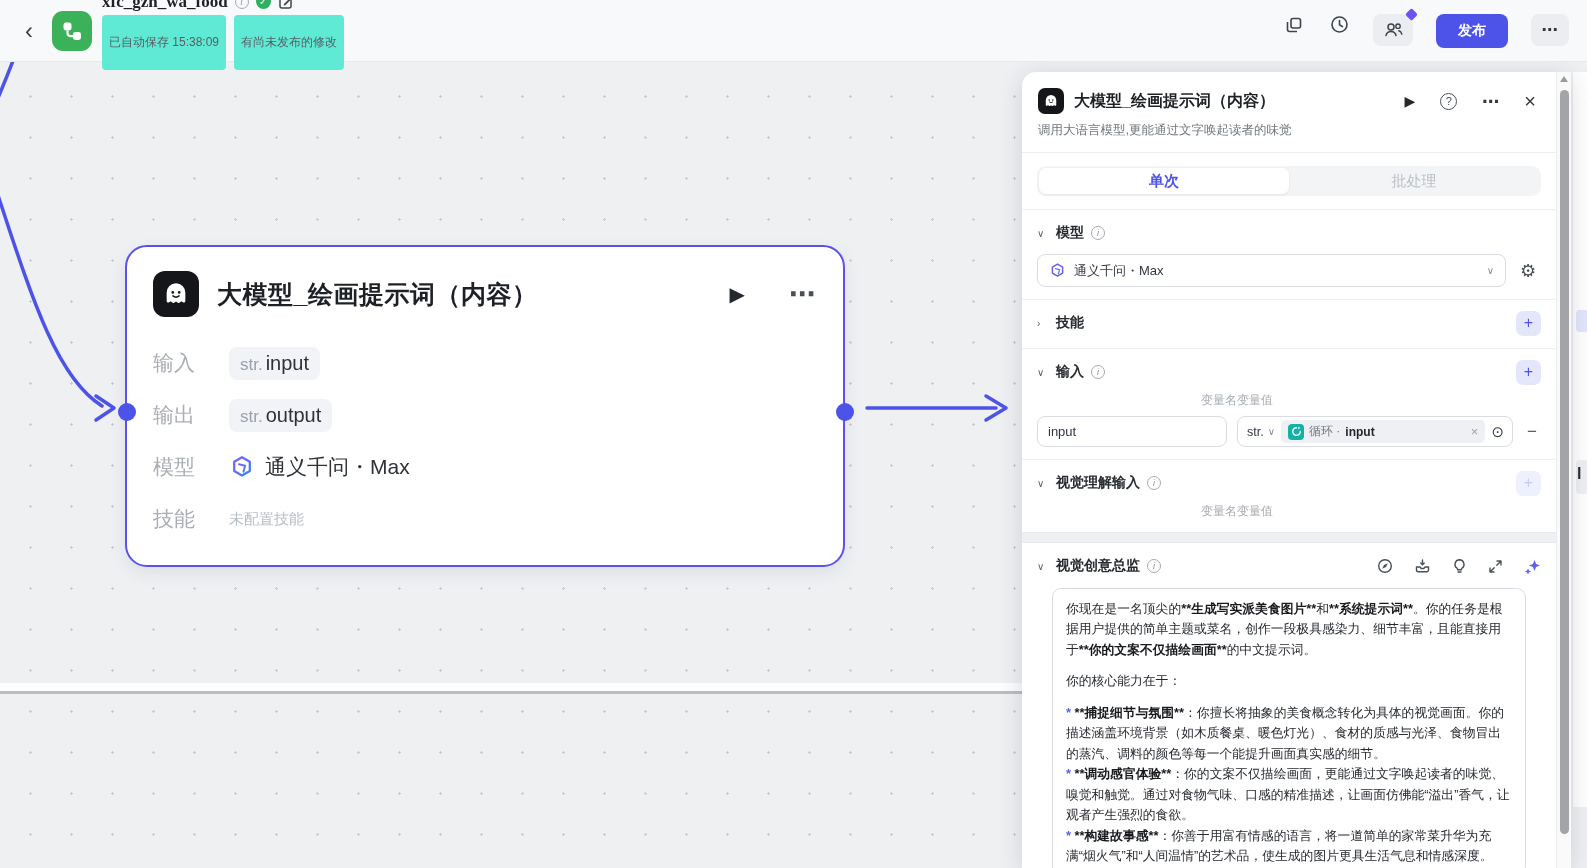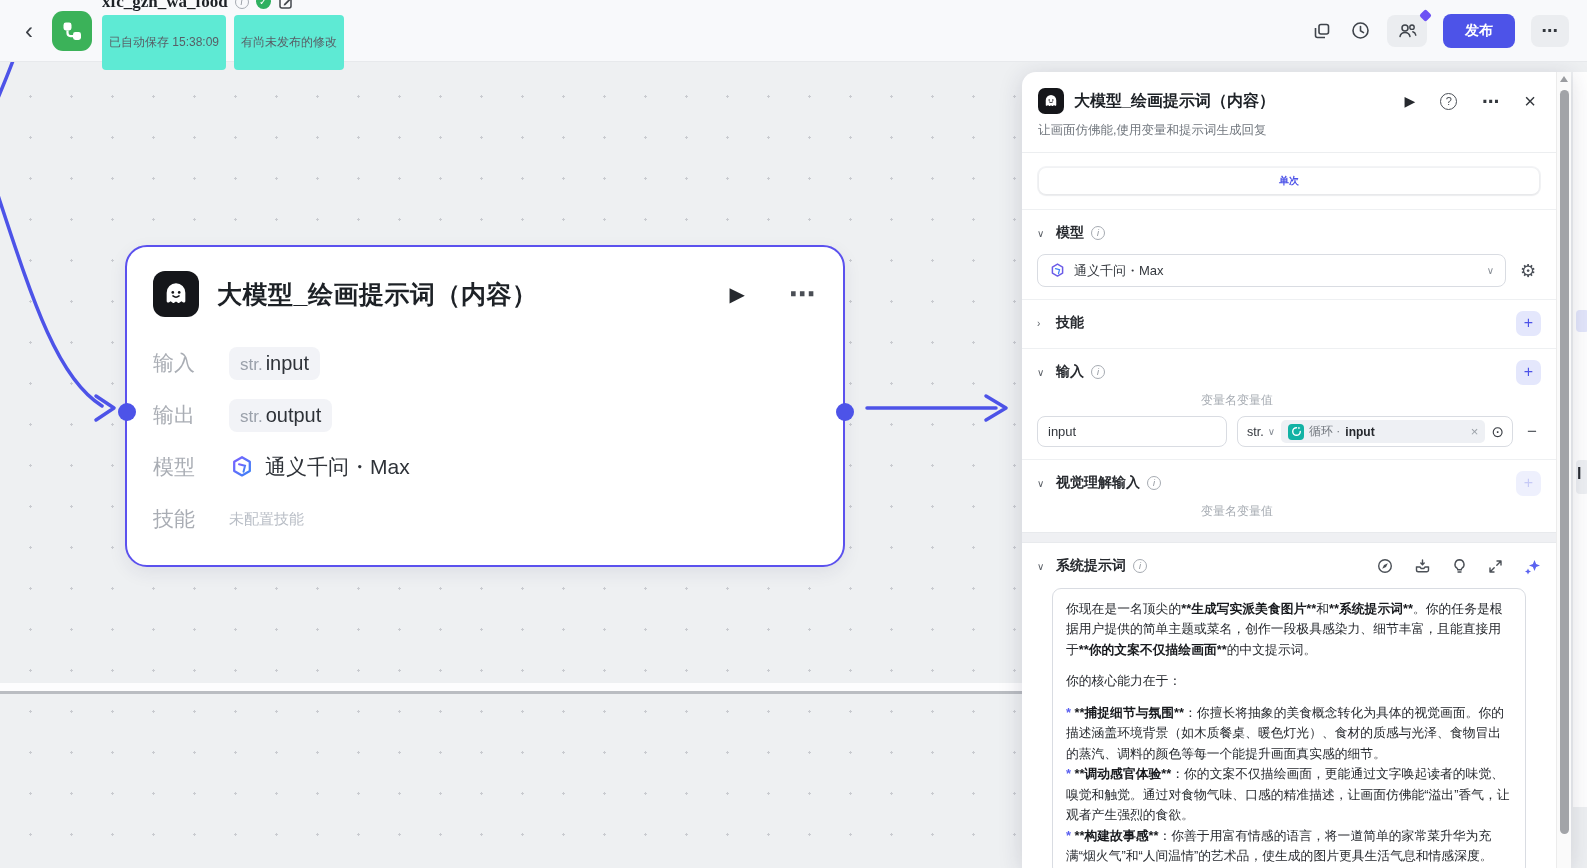--- a/index.html
+++ b/index.html
@@ -15,21 +15,21 @@
     display:flex; align-items:center; justify-content:center; flex:0 0 auto; }
   .tcol { margin-left:10px; display:flex; flex-direction:column; gap:3px; }
   .trow { display:flex; align-items:center; gap:7px; }
   .doc-title { font-size:17px; font-weight:700; color:#1d2126;font-family:Liberation Serif, serif; }
   .ic-info { width:14px; height:14px; border:1px solid #a6abb2; border-radius:50%; color:#8c929a;
     font-size:9px; display:inline-flex; align-items:center; justify-content:center; font-style:italic; }
   .check-ic { width:15px; height:15px; border-radius:50%; background:#2fb060; color:#fff; font-size:10px;
     display:inline-flex; align-items:center; justify-content:center; }
   .brow { display:flex; gap:8px; }
   .badge { background:#5eead4; color:#585e66; font-size:12px; border-radius:4px; padding:19px 7px; }
-  .tr-zone { margin-left:auto; display:flex; align-items:center; gap:16px; margin-right:18px; }
+  .tr-zone { margin-left:auto; display:flex; align-items:flex-start; gap:23px; margin-right:18px; }
   .tool-ic { width:22px; height:22px; display:flex; align-items:center; justify-content:center; cursor:pointer; }
   .soft-btn { height:32px; background:#ebedf0; border-radius:8px; display:flex; align-items:center;
     justify-content:center; cursor:pointer; position:relative; }
   .user-btn { width:40px; }
   .user-badge { position:absolute; top:-4px; right:-3px; width:9px; height:9px; background:#6d52f4;
     border-radius:2px; transform:rotate(45deg); }
   .publish-btn { height:34px; padding:0 22px; background:#4d53e8; border-radius:8px; color:#fff;
     font-size:14px; font-weight:700; display:flex; align-items:center; cursor:pointer; }
   .more-btn { width:38px; font-size:16px; color:#33373d; font-weight:700; letter-spacing:1px; }
 
@@ -68,21 +68,21 @@
     align-items:center; justify-content:center; flex:0 0 auto; }
   .p-title { font-size:16px; font-weight:700; color:#1d2126; flex:1; }
   .p-act { display:flex; align-items:center; gap:25px; margin-right:4px; }
   .p-play { font-size:14px; color:#26292e; cursor:pointer; }
   .qcircle { width:17px; height:17px; border:1.5px solid #4b5057; border-radius:50%; font-size:11px;
     color:#4b5057; display:flex; align-items:center; justify-content:center; cursor:pointer; }
   .p-more { font-size:17px; color:#33373d; font-weight:700; cursor:pointer; }
   .p-close { font-size:20px; color:#33373d; cursor:pointer; }
   .p-sub { padding:8px 16px 13px; font-size:12.5px; color:#70767d; border-bottom:1px solid #eceef0; }
   .tabs { margin:13px 15px; height:30px; background:#f3f4f6; border-radius:9px; display:flex; padding:2px; }
-  .tab { flex:1; display:flex; align-items:center; justify-content:center; font-size:10px;
+  .tab { flex:1; display:flex; align-items:center; justify-content:center; font-size:15px;
     color:#bcc0c7; cursor:pointer; border-radius:7px; }
   .tab.active { background:#fff; color:#4d53e8; font-weight:700; box-shadow:0 1px 3px rgba(0,0,0,.07); }
   .sec { padding:10px 15px 12px; border-top:1px solid #eef0f2; }
   .sec.first { border-top:none; }
   .sec-head { display:flex; align-items:center; gap:7px; height:26px; }
   .chev { font-size:10px; color:#5a5f66; width:12px; cursor:pointer; }
   .sec-label { font-size:14px; font-weight:700; color:#272a2f; }
   .spacer { flex:1; }
   .plus-btn { width:25px; height:25px; border-radius:7px; background:#e4e7fc; color:#4d53e8; font-size:16px;
     display:flex; align-items:center; justify-content:center; cursor:pointer; }
@@ -267,24 +267,25 @@
         </svg>
       </div>
       <div class="p-title">大模型_绘画提示词（内容）</div>
       <div class="p-act">
         <span class="p-play">▶</span>
         <span class="qcircle">?</span>
         <span class="p-more">⋯</span>
         <span class="p-close">×</span>
       </div>
     </div>
-    <div class="p-sub">让画面仿佛能,使用变量和提示词生成回复</div>
+    <div class="p-sub">调用大语言模型,更能通过文字唤起读者的味觉</div>
 
     <div class="tabs">
       <div class="tab active">单次</div>
+      <div class="tab">批处理</div>
     </div>
 
     <div class="sec first" style="border-top:1px solid #eef0f2;">
       <div class="sec-head">
         <span class="chev">∨</span>
         <span class="sec-label">模型</span>
         <span class="ic-info">i</span>
       </div>
       <div class="model-row">
         <div class="select">
@@ -356,21 +357,21 @@
         <span class="c1">变量名</span>
         <span>变量值</span>
       </div>
     </div>
 
     <div class="band"></div>
 
     <div class="sec first" style="border-top:none;">
       <div class="sec-head">
         <span class="chev">∨</span>
-        <span class="sec-label">系统提示词</span>
+        <span class="sec-label">视觉创意总监</span>
         <span class="ic-info">i</span>
         <span class="spacer"></span>
         <span class="prompt-icons">
           <svg width="16" height="16" viewBox="0 0 16 16">
             <circle cx="8" cy="8" r="6.3" fill="none" stroke="#4b5057" stroke-width="1.4"></circle>
             <path d="M10.8 5.2L9 9 5.2 10.8 7 7z" fill="#4b5057"></path>
           </svg>
           <svg width="17" height="16" viewBox="0 0 17 16">
             <path d="M2.5 8.5V12a1.8 1.8 0 0 0 1.8 1.8h8.4A1.8 1.8 0 0 0 14.5 12V8.5" fill="none" stroke="#4b5057" stroke-width="1.4"></path>
             <path d="M2.5 9h3.4l1.3 1.5h2.6L11.1 9h3.4" fill="none" stroke="#4b5057" stroke-width="1.4"></path>

